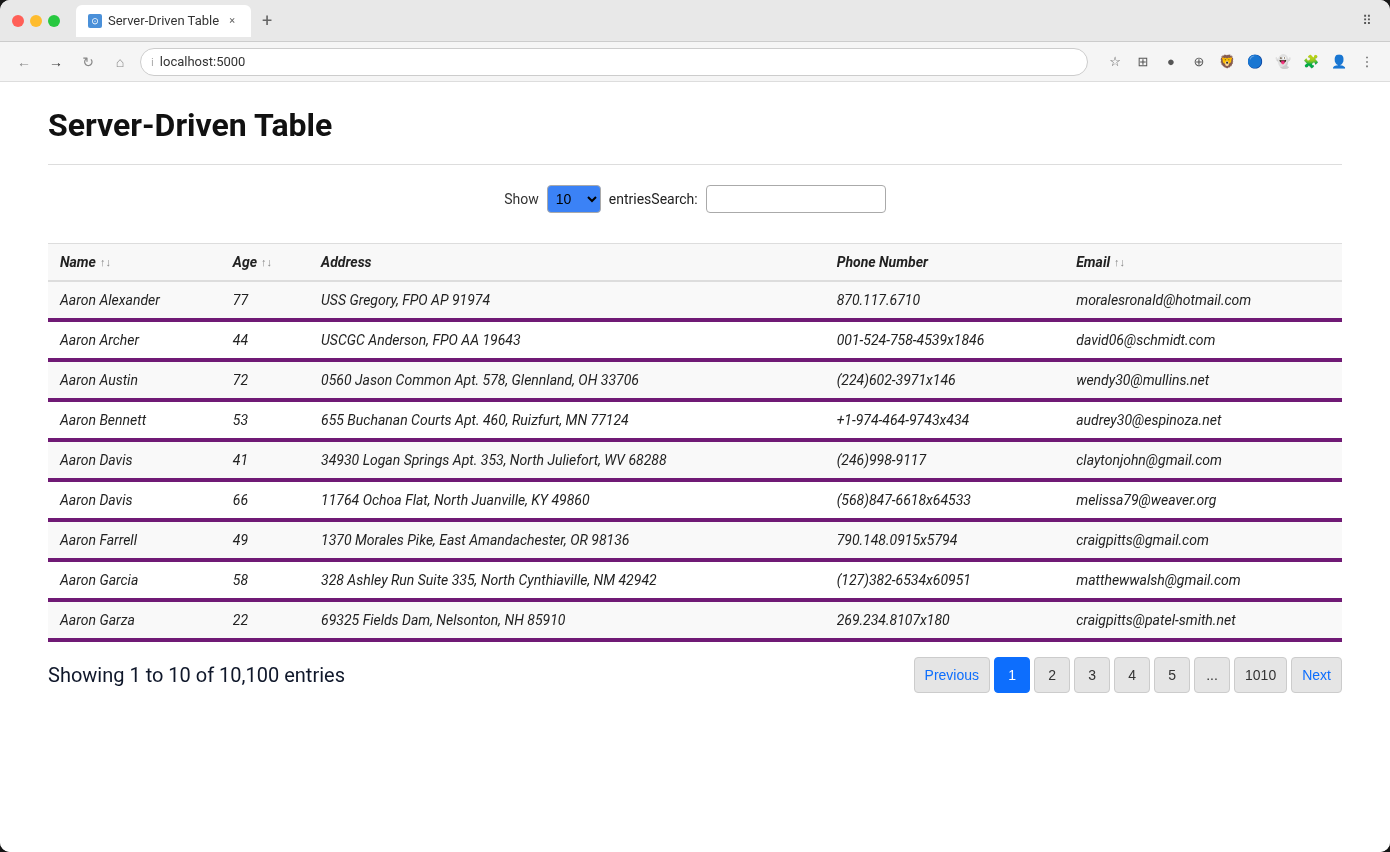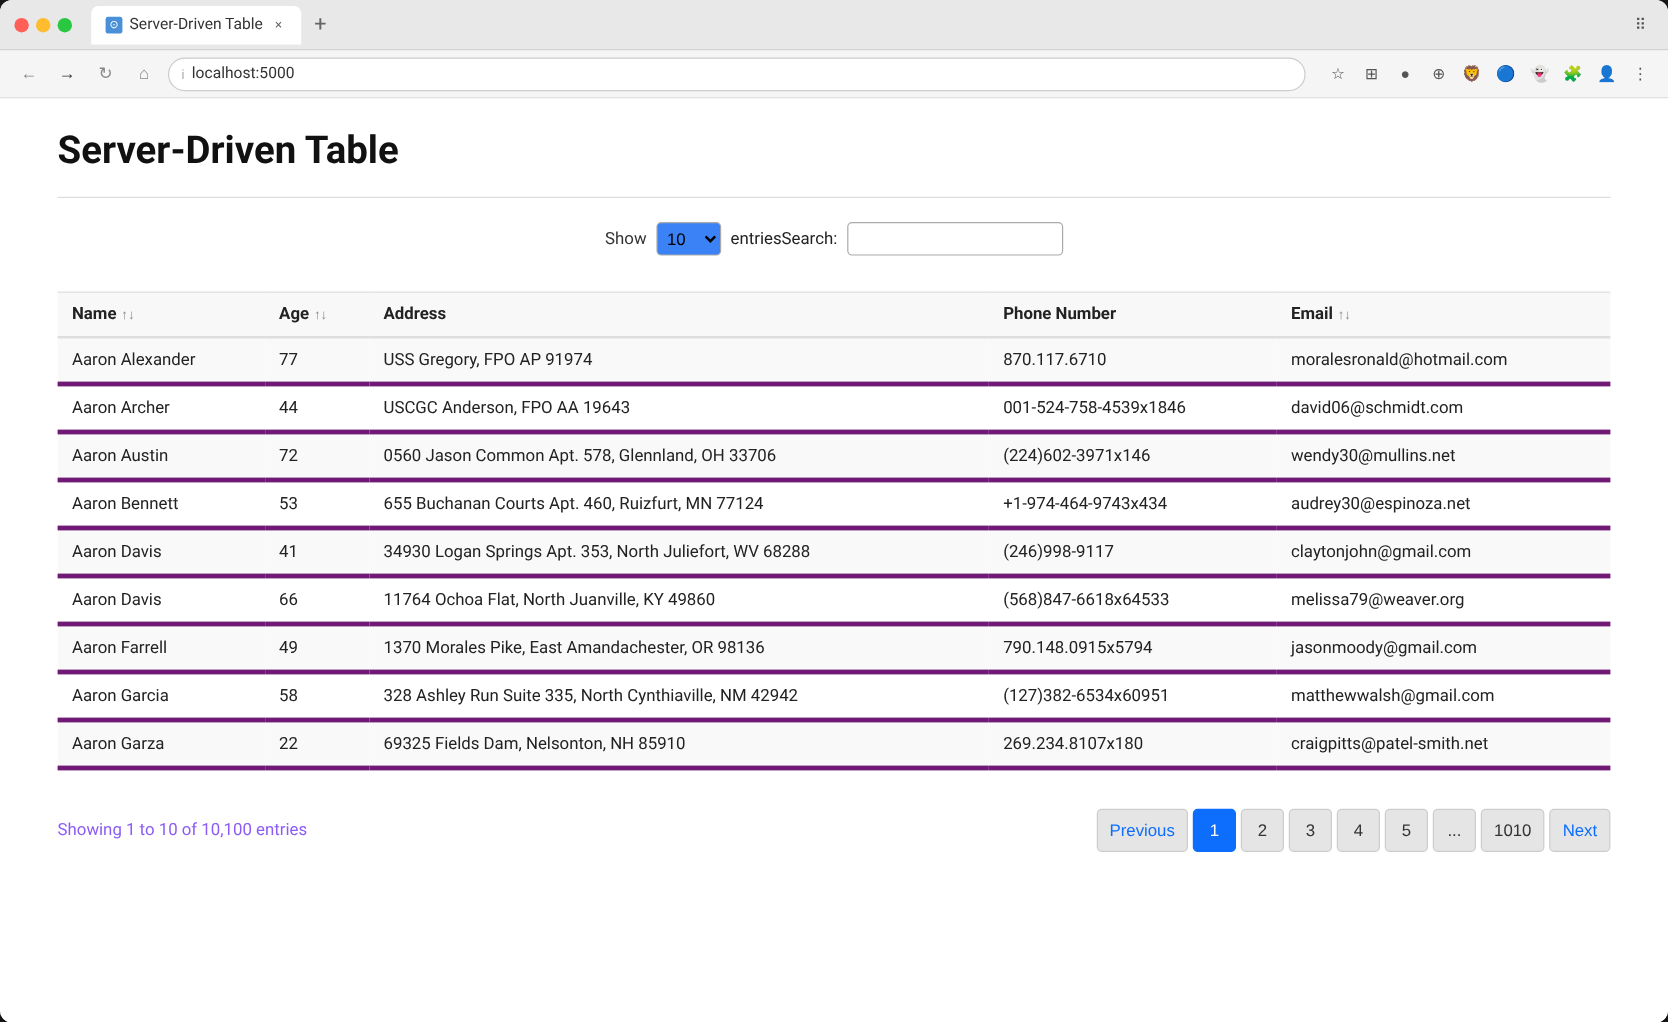--- a/index.html
+++ b/index.html
@@ -224,21 +224,22 @@
       padding: 0 6px;
       font-size: 14px;
       width: 180px;
     }
 
     
     .data-table {
       width: 100%;
       border-collapse: collapse;
       font-size: 14px;
-      margin-bottom: 32px;
+      margin-bottom: 15px;
+      font-style: italic;
     }
 
     .data-table thead tr {
       background: #f8f8f8;
     }
 
     .data-table th {
       text-align: left;
       padding: 10px 12px;
       font-weight: 700;
@@ -275,22 +276,22 @@
 
     
     .pagination-row {
       display: flex;
       align-items: center;
       justify-content: space-between;
       margin-top: 8px;
     }
 
     .pagination-info {
-      font-size: 14px;
-      color: #8b5cf6;
+      font-size: 20px;
+      color: #0f172a;
     }
 
     .pagination-buttons {
       display: flex;
       align-items: center;
       gap: 4px;
     }
 
     .page-btn {
       min-width: 36px;
@@ -460,21 +461,21 @@
             <td>66</td>
             <td>11764 Ochoa Flat, North Juanville, KY 49860</td>
             <td>(568)847-6618x64533</td>
             <td>melissa79@weaver.org</td>
           </tr>
           <tr>
             <td>Aaron Farrell</td>
             <td>49</td>
             <td>1370 Morales Pike, East Amandachester, OR 98136</td>
             <td>790.148.0915x5794</td>
-            <td>jasonmoody@gmail.com</td>
+            <td>craigpitts@gmail.com</td>
           </tr>
           <tr>
             <td>Aaron Garcia</td>
             <td>58</td>
             <td>328 Ashley Run Suite 335, North Cynthiaville, NM 42942</td>
             <td>(127)382-6534x60951</td>
             <td>matthewwalsh@gmail.com</td>
           </tr>
           <tr>
             <td>Aaron Garza</td>

